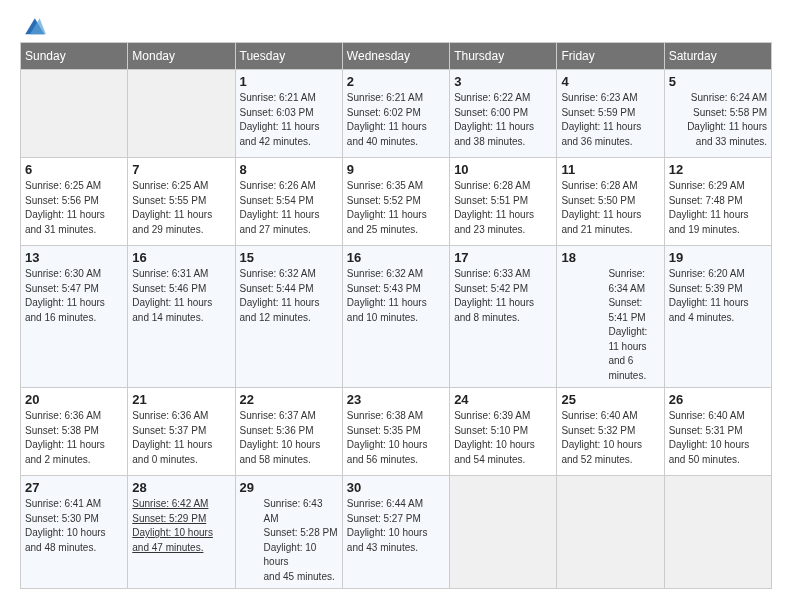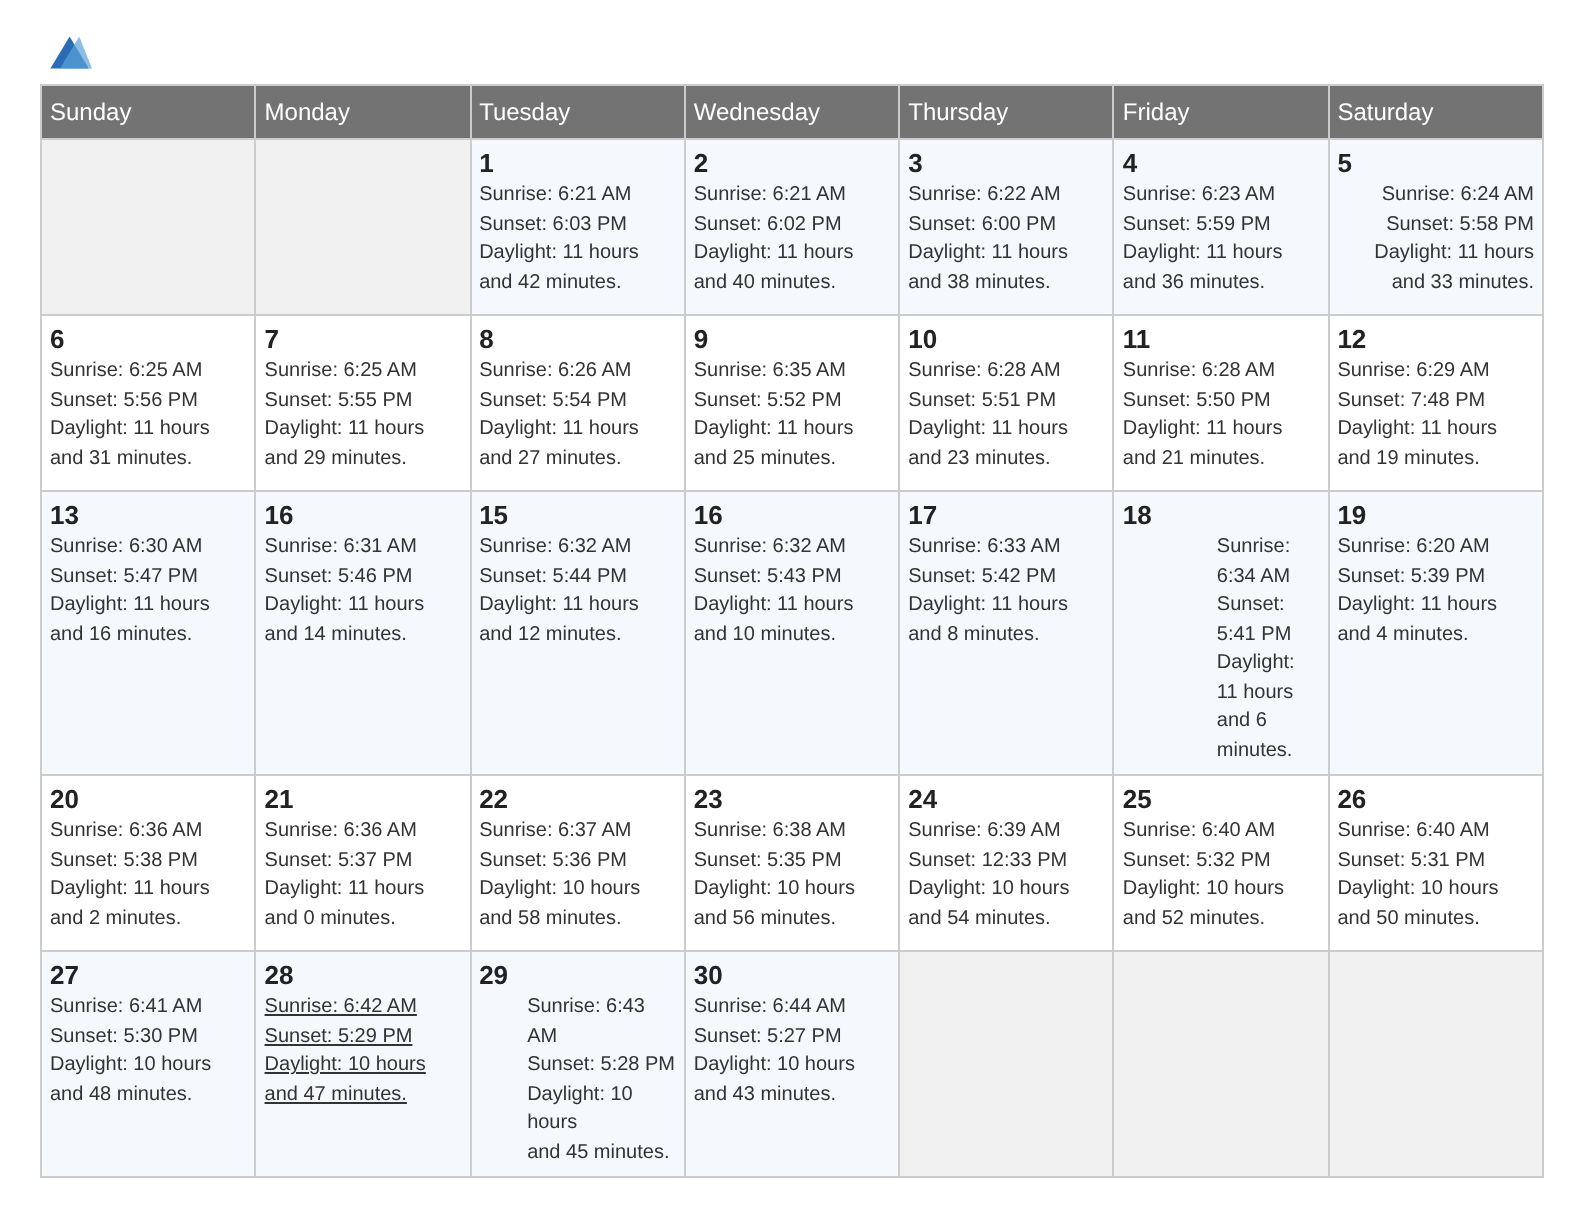--- a/index.html
+++ b/index.html
@@ -298,21 +298,21 @@
           <td>
             <span class="day-num">23</span>
             <div class="day-detail" style="white-space: pre-line;">Sunrise: 6:38 AM
 Sunset: 5:35 PM
 Daylight: 10 hours
 and 56 minutes.</div>
           </td>
           <td>
             <span class="day-num">24</span>
             <div class="day-detail" style="white-space: pre-line;">Sunrise: 6:39 AM
-Sunset: 12:33 PM
+Sunset: 5:10 PM
 Daylight: 10 hours
 and 54 minutes.</div>
           </td>
           <td>
             <span class="day-num">25</span>
             <div class="day-detail" style="white-space: pre-line;">Sunrise: 6:40 AM
 Sunset: 5:32 PM
 Daylight: 10 hours
 and 52 minutes.</div>
           </td>

